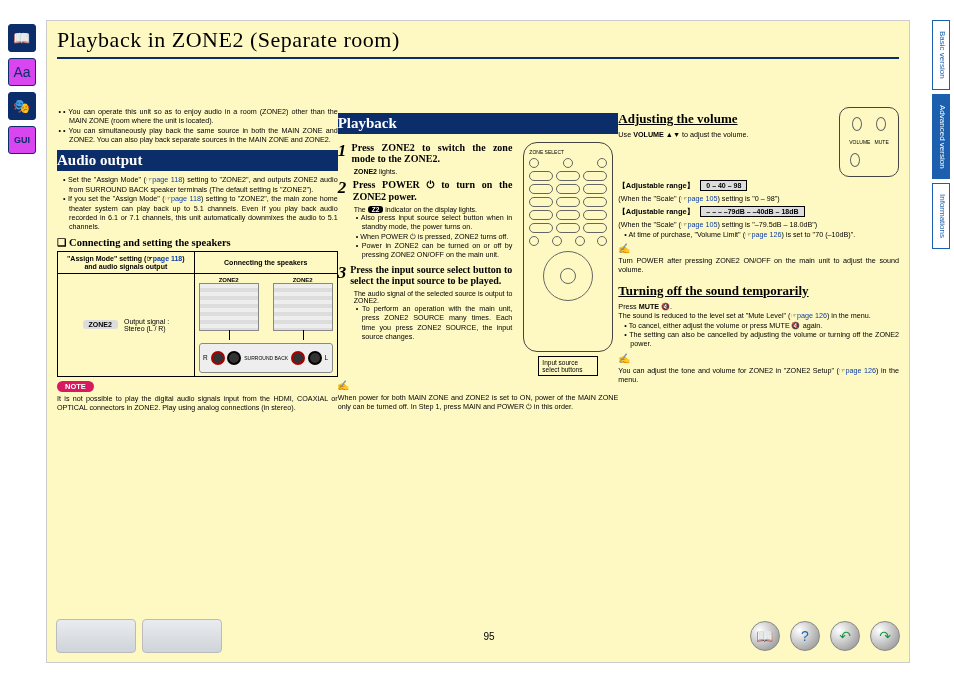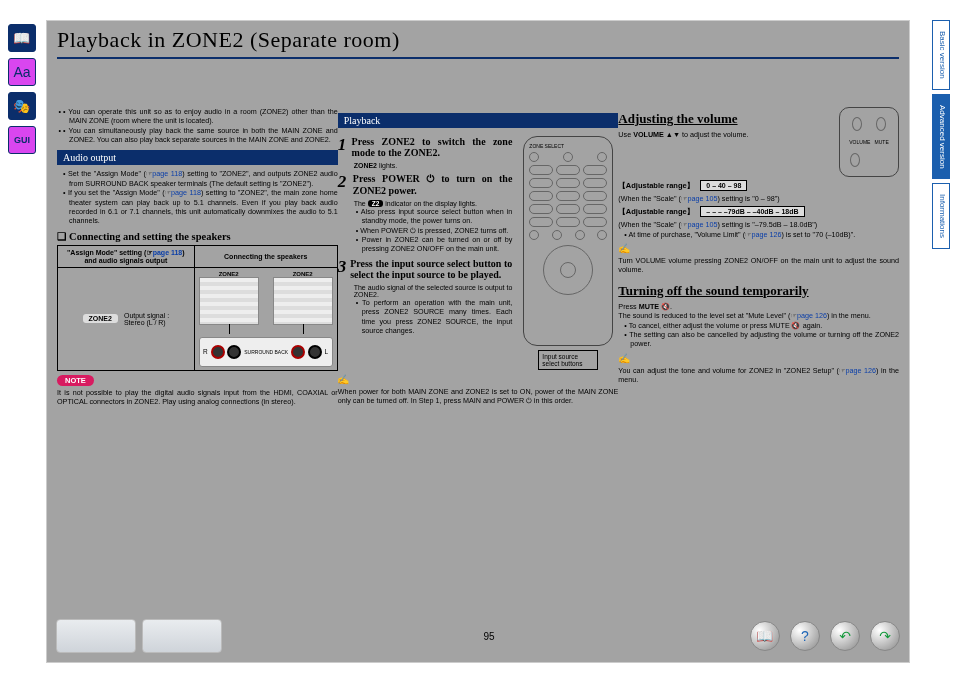--- a/index.html
+++ b/index.html
@@ -19,37 +19,37 @@
   }
   .nav-icon {
     width: 28px; height: 28px; border: 1px solid #0b2e6b;
     border-radius: 3px; background: #0b2e6b; color: #fff;
     display: flex; align-items: center; justify-content: center;
     font-size: 14px;
   }
   .nav-icon.light { background: #d946ef; color: #0b2e6b; }
   .page {
     position: absolute; left: 46px; top: 20px; right: 44px; bottom: 12px;
-    border: 1px solid #ccc; background: #a3a3a3;
+    border: 1px solid #ccc; background: #fef9c3;
   }
   .title {
     font-family: "Times New Roman", serif; font-size: 22px; font-weight: 500;
     padding: 6px 10px 4px 10px; letter-spacing: .5px;
   }
   .title-rule { height: 2px; background: #0b2e6b; margin: 0 10px 6px 10px; }
   .cols { display: flex; padding: 0 10px 6px 10px; margin-top: 48px; }
   .col { flex: 1 1 0; min-width: 0; }
   .col1 { flex: 1.05; }
   .col2 { flex: 1.05; }
   .col3 { flex: 1.05; }
   .intro { font-size: 7.5px; line-height: 1.25; }
   .intro li::marker { content: "• "; }
   .section-bar {
     background: #0b2e6b; color: #fff; font-family: "Times New Roman", serif;
-    font-size: 10px; padding: 2px 6px; margin: 6px 0 4px 0; font-weight:400;
+    font-size: 15px; padding: 2px 0; margin: 6px 0 4px 0; font-weight:700;
   }
   .subhead {
     font-family: "Times New Roman", serif; font-size: 13px; font-weight: 700;
     margin: 4px 0 3px 0;
   }
   .subhead.box { font-weight: 700; font-size: 10.5px; }
   .subhead.box::before { content: "❏ "; }
   .body, .body li { font-size: 7.2px; line-height: 1.3; text-align: justify; }
   ul { list-style: none; padding-left: 6px; }
   ul li { padding-left: 6px; text-indent: -6px; }
@@ -314,21 +314,21 @@
       <div class="body">(When the "Scale" (☞<span class="link">page 105</span>) setting is "0 – 98")</div>
       <div class="range-row">
         <b>【Adjustable range】</b>
         <span class="range-box">– – –  –79dB – –40dB – 18dB</span>
       </div>
       <div class="body">(When the "Scale" (☞<span class="link">page 105</span>) setting is "–79.5dB – 18.0dB")</div>
       <ul class="body">
         <li>At time of purchase, "Volume Limit" (☞<span class="link">page 126</span>) is set to "70 (–10dB)".</li>
       </ul>
       <div class="hand">✍</div>
-      <div class="body">Turn VOLUME volume pressing ZONE2 ON/OFF on the main unit to adjust the sound volume.</div>
+      <div class="body">Turn POWER after pressing ZONE2 ON/OFF on the main unit to adjust the sound volume.</div>
 
       <div class="subhead" style="text-decoration:underline; margin-top:8px;">Turning off the sound temporarily</div>
       <div class="body">Press <b>MUTE 🔇</b>.</div>
       <div class="body">The sound is reduced to the level set at "Mute Level" (☞<span class="link">page 126</span>) in the menu.</div>
       <ul class="body">
         <li>To cancel, either adjust the volume or press MUTE 🔇 again.</li>
         <li>The setting can also be cancelled by adjusting the volume or turning off the ZONE2 power.</li>
       </ul>
       <div class="hand">✍</div>
       <div class="body">You can adjust the tone and volume for ZONE2 in "ZONE2 Setup" (☞<span class="link">page 126</span>) in the menu.</div>

